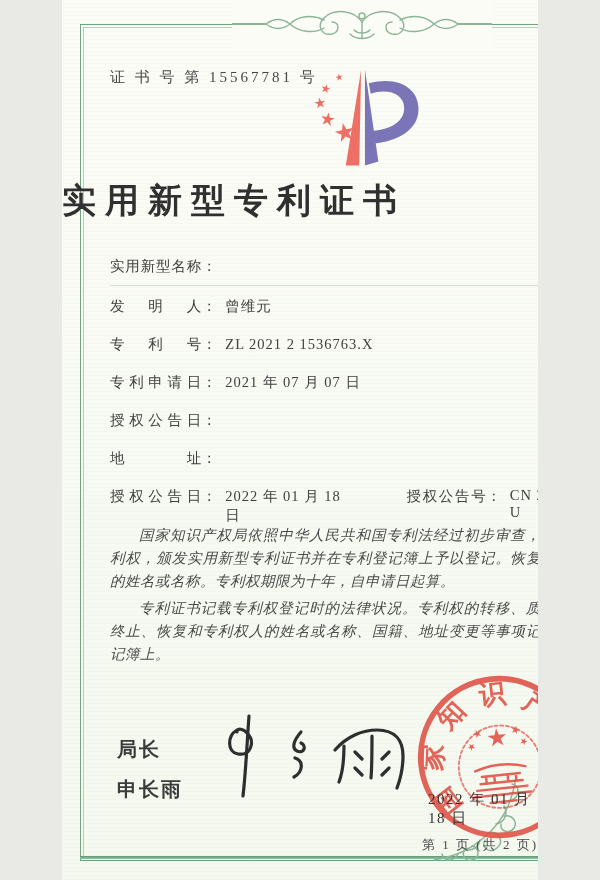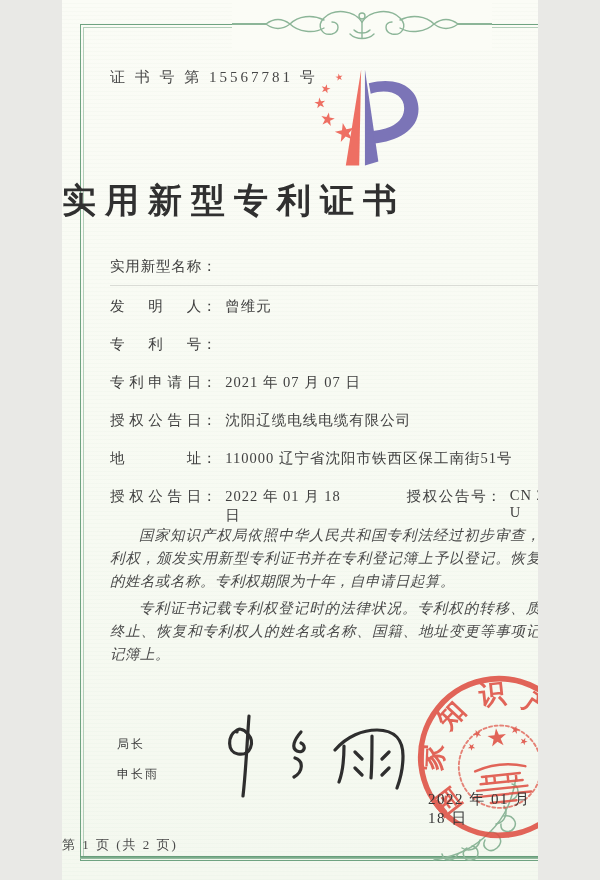--- a/index.html
+++ b/index.html
@@ -36,32 +36,32 @@
   .dual{display:flex;}
   .dual .pair{display:flex; align-items:flex-start;}
   .dual .pair.second{margin-left:58px;}
   .dual .pair.second .f-label{width:80px;}
   
   .body-text{position:absolute; left:48px; top:524px; width:508px;
     font-size:14.5px; line-height:23px; font-style:italic; color:#4a4a4a;
     text-align:justify; letter-spacing:.5px;}
   .body-text p{margin:0 0 4px 0; text-indent:2em;}
   
-  .signer{position:absolute; left:55px; top:736px; font-size:12px; letter-spacing:2px; color:#3b3b3b;}
+  .signer{position:absolute; left:55px; top:736px; font-size:20px; letter-spacing:2px; color:#3b3b3b;font-weight:bold;}
   .signer .name{margin-top:13px;text-align:center;}
   .signature{position:absolute; left:135px; top:708px; width:225px; height:100px;}
   
   .seal{position:absolute; left:352px; top:672px; width:170px; height:170px;
     transform:rotate(-6deg); opacity:.88;}
   #seal-chars text{font-size:26px; font-weight:bold; fill:#df5044; text-anchor:middle;
     font-family:"Liberation Serif","DejaVu Serif",serif;}
   .seal-date{position:absolute; left:366px; top:790px; font-size:15px; letter-spacing:1.5px;
     color:#363636; z-index:3;}
   
-  .footer{position:absolute; left:0; top:836px; width:100%; text-align:left;
+  .footer{position:absolute; left:0; top:836px; width:100%; text-align:right;
     font-size:13px; letter-spacing:2px; color:#4a4a4a;}
   .green-stroke{stroke:#8cb598; fill:none; stroke-linecap:round;}
 </style>
 </head>
 <body>
 
 <div class="page">
 
   <div class="frame-outer">
     <div class="frame-inner"></div>
@@ -271,35 +271,34 @@
         <span class="f-colon">：</span>
     </div>
     <div class="field-row">
       <span class="f-label">发明人</span>
         <span class="f-colon">：</span>
       <span class="f-value">曾维元</span>
     </div>
     <div class="field-row">
       <span class="f-label">专利号</span>
         <span class="f-colon">：</span>
+      <span class="f-value">ZL 2021 2 1536763.X</span>
     </div>
     <div class="field-row">
       <span class="f-label">专利申请日</span>
         <span class="f-colon">：</span>
       <span class="f-value">2021 年 07 月 07 日</span>
     </div>
     <div class="field-row">
       <span class="f-label">授权公告日</span>
         <span class="f-colon">：</span>
-      <span class="f-value">沈阳辽缆电线电缆有限公司</span>
     </div>
     <div class="field-row">
       <span class="f-label">地址</span>
         <span class="f-colon">：</span>
-      <span class="f-value">110000 辽宁省沈阳市铁西区保工南街51号</span>
     </div>
     <div class="field-row dual">
       <span class="pair">
         <span class="f-label">授权公告日</span>
           <span class="f-colon">：</span>
         <span class="f-value">2022 年 01 月 18 日</span>
       </span>
       <span class="pair second">
         <span class="f-label">授权公告号</span>
           <span class="f-colon">：</span>

